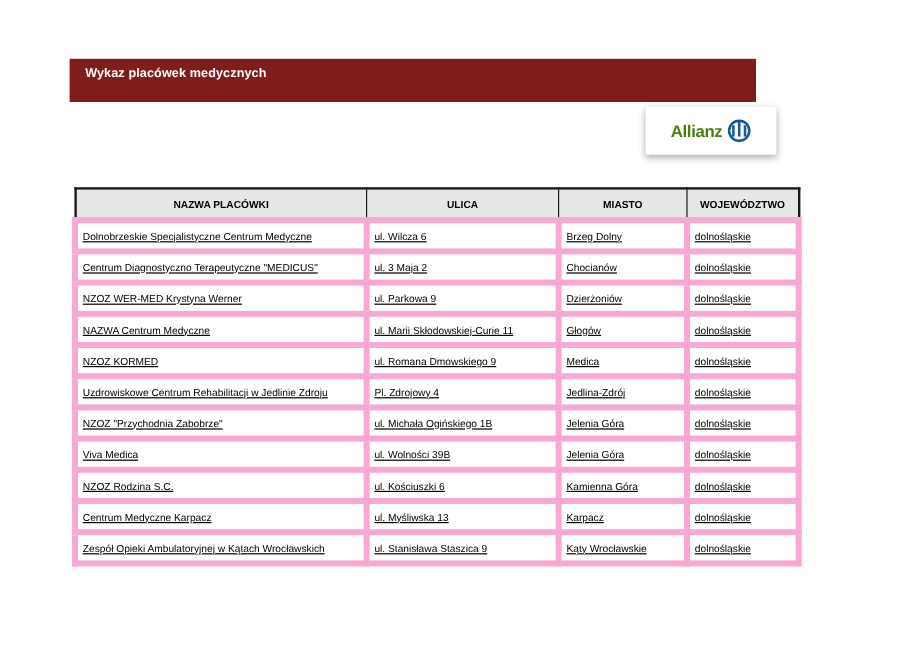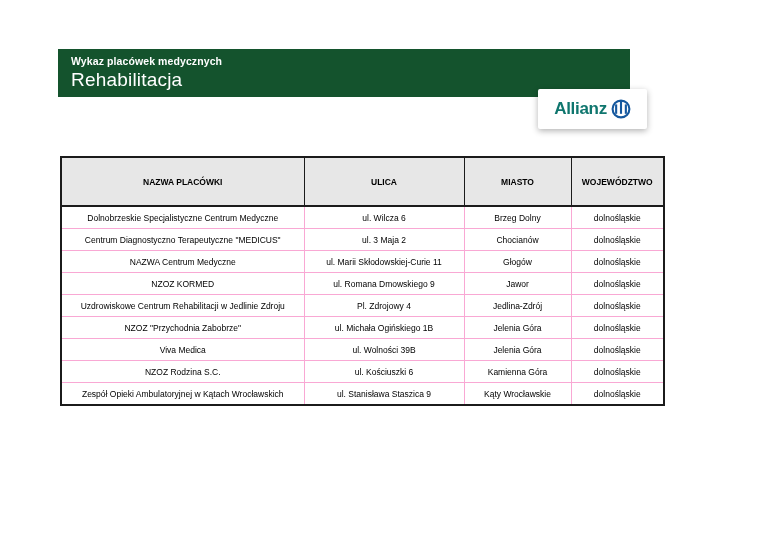--- a/index.html
+++ b/index.html
@@ -8,22 +8,22 @@
     background: #ffffff;
     font-family: "Liberation Sans", sans-serif;
     position: relative;
     overflow: hidden;
   }
 
   
   .title-bar {
     position: absolute;
     left: 58px; top: 49px;
-    width: 572px; height: 48px;
-    background: #14532d;
+    width: 572px; height: 36px;
+    background: #7f1d1d;
     color: #ffffff;
     box-sizing: border-box;
     padding: 6px 0 0 13px;
   }
   .title-bar .eyebrow {
     font-size: 10.5px;
     font-weight: bold;
     letter-spacing: 0.1px;
   }
   .title-bar .main-title {
@@ -40,22 +40,22 @@
     width: 109px; height: 40px;
     background: #ffffff;
     border-radius: 2px;
     box-shadow: 0 2px 6px rgba(0,0,0,0.30);
     display: flex;
     align-items: center;
     justify-content: center;
     gap: 4px;
   }
   .logo-card .brand-text {
-    color: #0f766e;
-    font-size: 17px;
+    color: #4d7c0f;
+    font-size: 14px;
     font-weight: bold;
     letter-spacing: -0.3px;
   }
   .logo-card .brand-icon { display: inline-flex; }
 
   
   .as-of {
     position: absolute;
     left: 440px; top: 155px;
     width: 223px;
@@ -75,43 +75,43 @@
   table.facility-table { border: 2px solid #1b1b1b; }
   table.facility-table th {
     background: #e7e7e7;
     height: 23px;
     font-size: 8.5px;
     font-weight: bold;
     color: #000000;
     border: 1px solid #1b1b1b;
     border-bottom: 2px solid #1b1b1b;
     text-align: center;
-    padding: 12px 3px;
+    padding: 0 3px;
   }
   table.facility-table td {
     height: 21px;
     font-size: 8.5px;
     color: #000000;
-    border: 1px solid #f9a8d4;
-    text-align: center;
+    border: 5px solid #f9a8d4;
+    text-align: left;
     padding: 0 4px;
     overflow: hidden;
     white-space: nowrap;
+    text-decoration: underline;
   }
   col.c-name   { width: 243px; }
   col.c-street { width: 160px; }
   col.c-city   { width: 107px; }
   col.c-region { width: 93px;  }
 </style>
 </head>
 <body>
 
 <div class="title-bar">
   <div class="eyebrow">Wykaz placówek medycznych</div>
-  <div class="main-title">Rehabilitacja</div>
 </div>
 
 <div class="logo-card">
   <span class="brand-text">Allianz</span>
   <span class="brand-icon">
     <svg width="20" height="20" viewBox="-10 -10 20 20" aria-hidden="true">
       <circle cx="0" cy="0" r="8.4" fill="none" stroke="#15589e" stroke-width="2.1"></circle>
       <rect x="-5.9" y="-4.6" width="2.1" height="9.4" fill="#15589e"></rect>
       <rect x="-1.05" y="-8.2" width="2.1" height="13" fill="#15589e"></rect>
       <rect x="3.8" y="-4.6" width="2.1" height="9.4" fill="#15589e"></rect>
@@ -143,29 +143,35 @@
         <td>Brzeg Dolny</td>
         <td>dolnośląskie</td>
       </tr>
       <tr>
         <td>Centrum Diagnostyczno Terapeutyczne "MEDICUS"</td>
         <td>ul. 3 Maja 2</td>
         <td>Chocianów</td>
         <td>dolnośląskie</td>
       </tr>
       <tr>
+        <td>NZOZ WER-MED Krystyna Werner</td>
+        <td>ul. Parkowa 9</td>
+        <td>Dzierżoniów</td>
+        <td>dolnośląskie</td>
+      </tr>
+      <tr>
         <td>NAZWA Centrum Medyczne</td>
         <td>ul. Marii Skłodowskiej-Curie 11</td>
         <td>Głogów</td>
         <td>dolnośląskie</td>
       </tr>
       <tr>
         <td>NZOZ KORMED</td>
         <td>ul. Romana Dmowskiego 9</td>
-        <td>Jawor</td>
+        <td>Medica</td>
         <td>dolnośląskie</td>
       </tr>
       <tr>
         <td>Uzdrowiskowe Centrum Rehabilitacji w Jedlinie Zdroju</td>
         <td>Pl. Zdrojowy 4</td>
         <td>Jedlina-Zdrój</td>
         <td>dolnośląskie</td>
       </tr>
       <tr>
         <td>NZOZ "Przychodnia Zabobrze"</td>
@@ -179,19 +185,25 @@
         <td>Jelenia Góra</td>
         <td>dolnośląskie</td>
       </tr>
       <tr>
         <td>NZOZ Rodzina S.C.</td>
         <td>ul. Kościuszki 6</td>
         <td>Kamienna Góra</td>
         <td>dolnośląskie</td>
       </tr>
       <tr>
+        <td>Centrum Medyczne Karpacz</td>
+        <td>ul. Myśliwska 13</td>
+        <td>Karpacz</td>
+        <td>dolnośląskie</td>
+      </tr>
+      <tr>
         <td>Zespół Opieki Ambulatoryjnej w Kątach Wrocławskich</td>
         <td>ul. Stanisława Staszica 9</td>
         <td>Kąty Wrocławskie</td>
         <td>dolnośląskie</td>
       </tr>
     </tbody>
 </table>
 
 </body></html>

